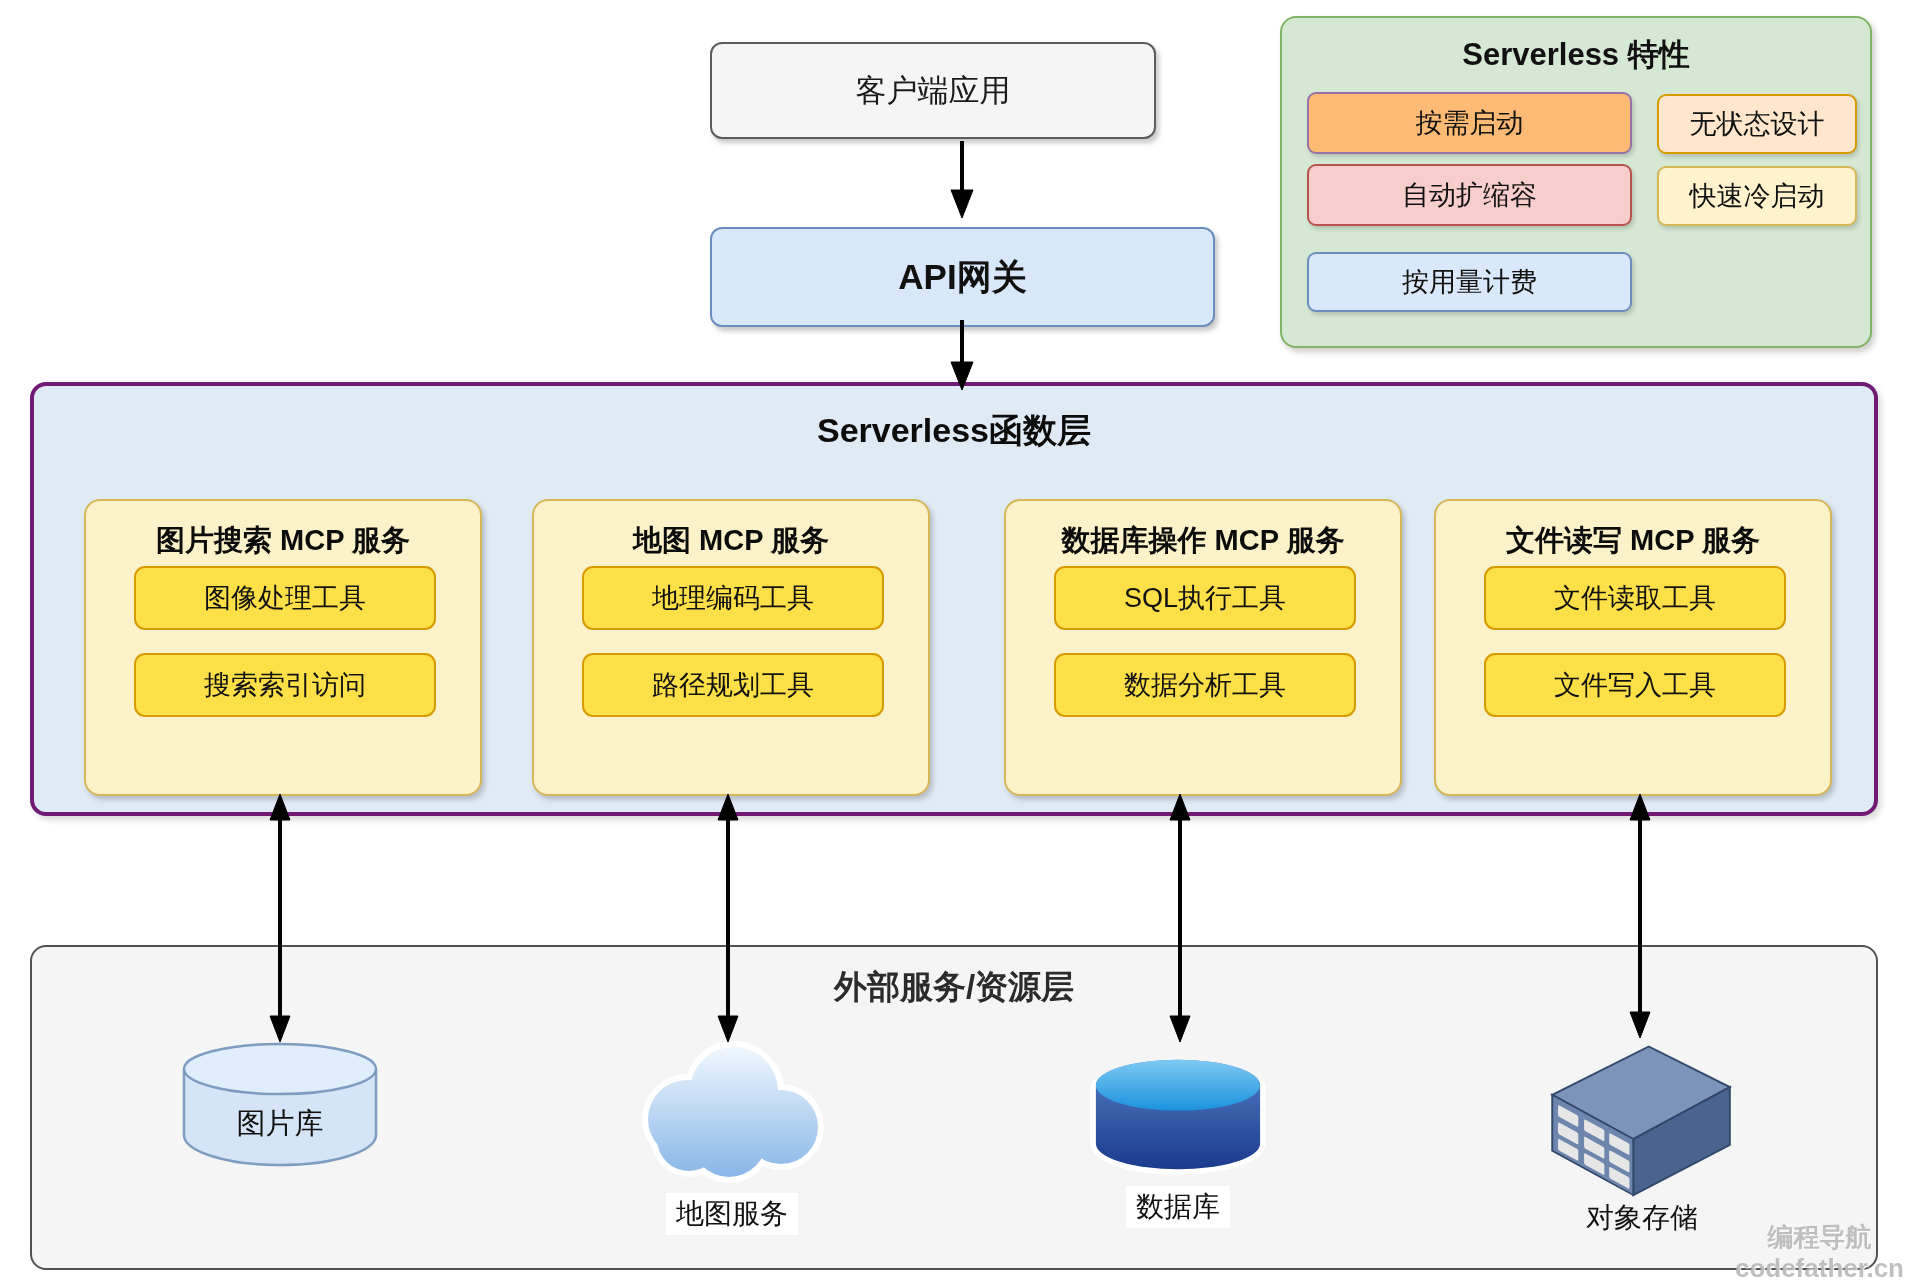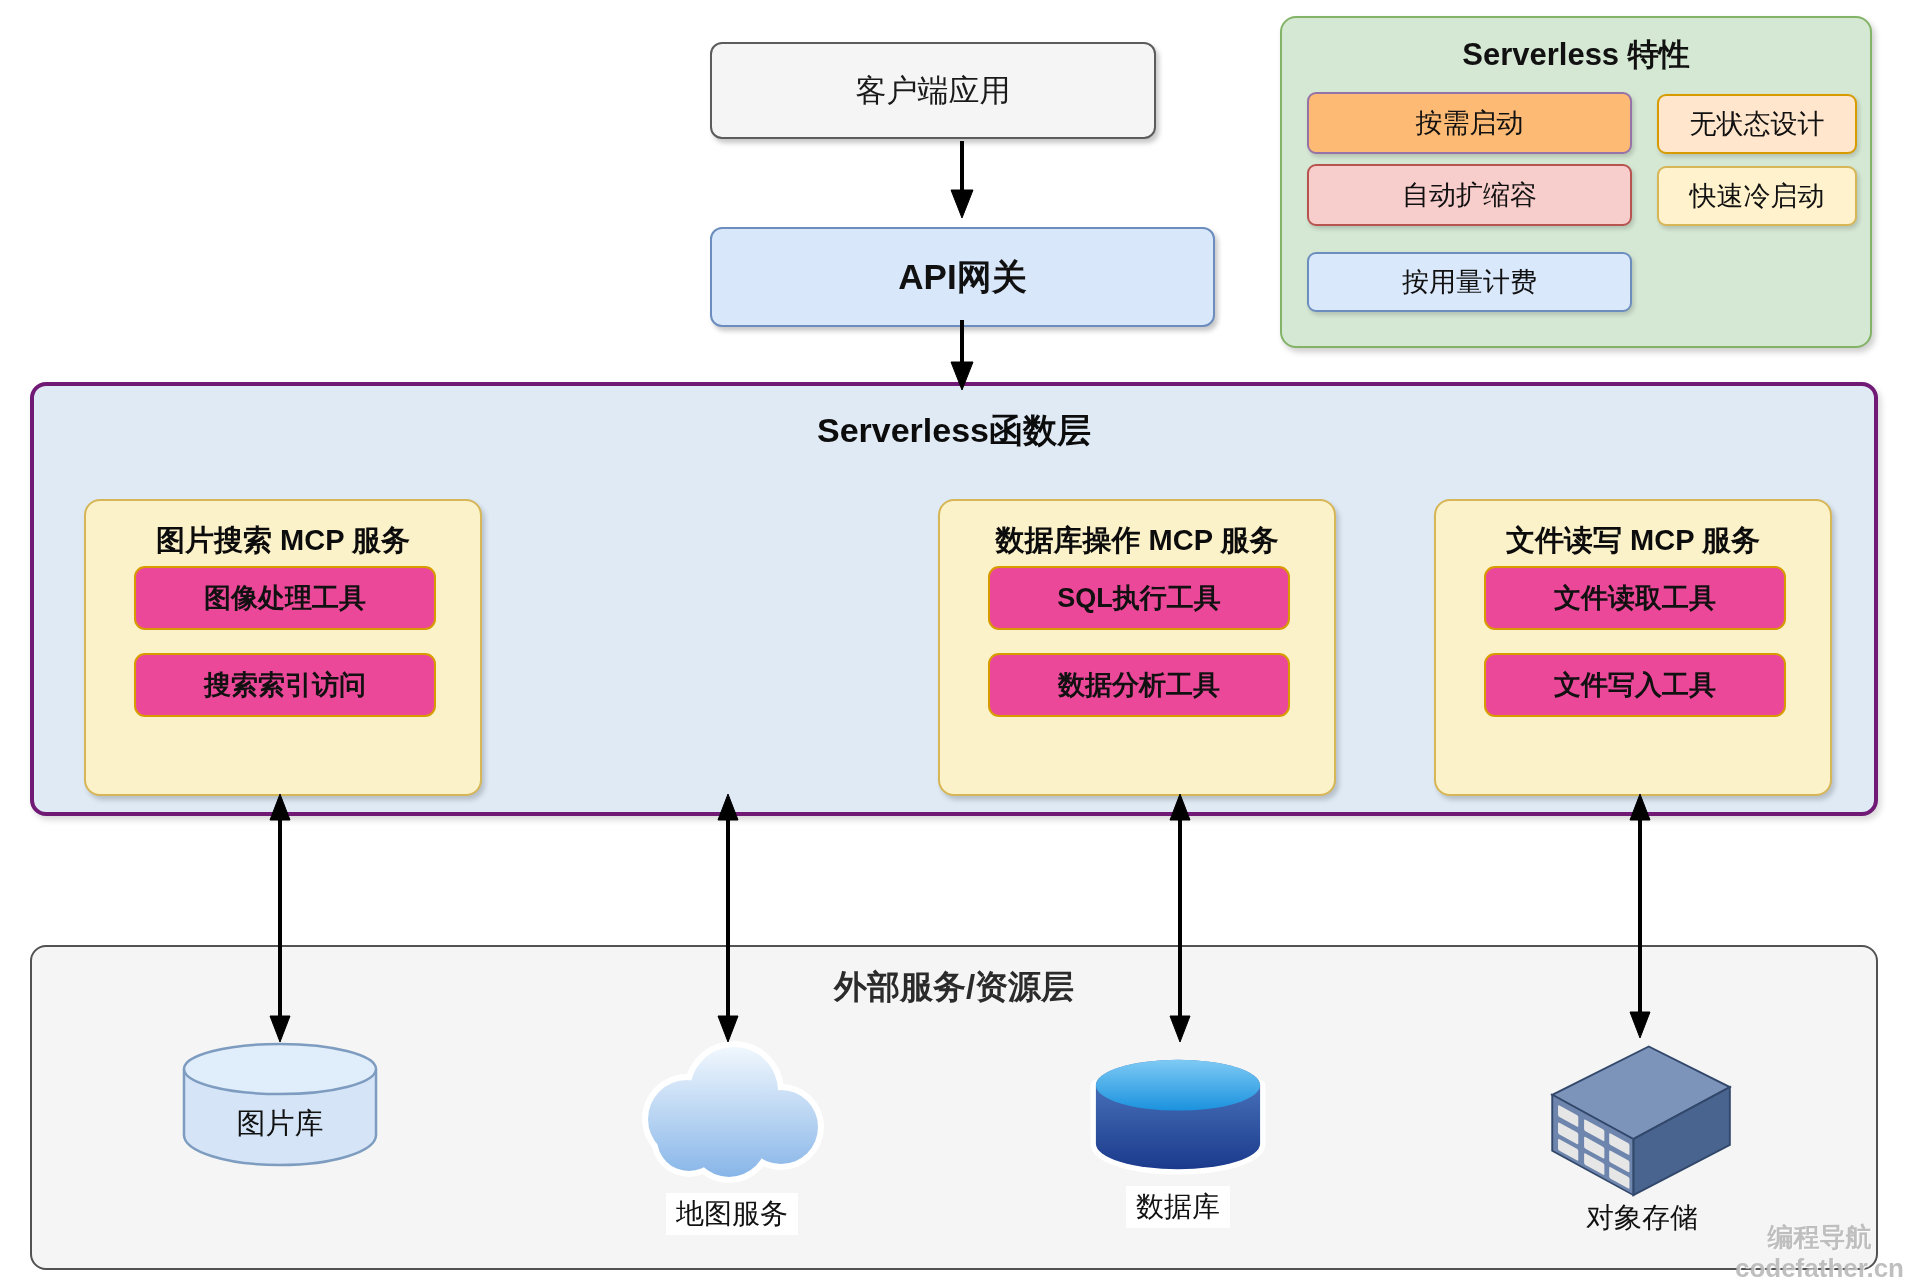--- a/index.html
+++ b/index.html
@@ -25,25 +25,25 @@
   .pill-autoscale { left:25px;  top:146px; width:325px; height:62px; background:#f8cecc; border:2px solid #b85450; }
   .pill-coldstart { left:375px; top:148px; width:200px; height:60px; background:#fff2cc; border:2px solid #d6b656; }
   .pill-billing   { left:25px;  top:234px; width:325px; height:60px; background:#dae8fc; border:2px solid #6c8ebf; }
 
   
   .function-layer { position:absolute; left:30px; top:382px; width:1848px; height:434px; box-sizing:border-box;
     background:#dfeaf5; border:4px solid #701a75; border-radius:16px; box-shadow:3px 4px 6px rgba(0,0,0,0.15); }
   .function-title { position:absolute; left:0; top:22px; width:100%; text-align:center; font-size:34px; font-weight:bold; color:#0c0c0c; }
   .service-box { position:absolute; top:113px; width:398px; height:297px; box-sizing:border-box; background:#fcf2c9;
     border:2px solid #d6b656; border-radius:16px; box-shadow:3px 4px 5px rgba(0,0,0,0.18); }
-  .service-1 { left:50px; } .service-2 { left:498px; } .service-3 { left:904px; } .service-4 { left:1400px; }
+  .service-1 { left:50px; } .service-2 { left:498px; } .service-3 { left:970px; } .service-4 { left:1400px; }
   .service-title { position:absolute; left:0; top:20px; width:100%; text-align:center; font-size:29px; font-weight:bold; color:#0c0c0c; }
-  .tool-pill { position:absolute; left:48px; width:302px; height:64px; box-sizing:border-box; background:#ec4899;
+  .tool-pill { position:absolute; left:48px; width:302px; height:64px; box-sizing:border-box; background:#fde047;
     border:2.5px solid #d79b00; border-radius:11px; display:flex; align-items:center; justify-content:center;
-    font-size:27px; color:#111;font-weight:bold; }
+    font-size:27px; color:#111; }
   .tool-1 { top:65px; } .tool-2 { top:152px; }
 
   
   .resource-layer { position:absolute; left:30px; top:945px; width:1848px; height:325px; box-sizing:border-box;
     background:#f5f5f5; border:2.5px solid #525252; border-radius:16px; }
   .resource-title { position:absolute; left:0; top:18px; width:100%; text-align:center; font-size:33px; font-weight:bold; color:#2b2b2b; }
   .resource { position:absolute; display:flex; flex-direction:column; align-items:center; }
   .res-1 { left:148px; top:95px; width:200px; }
   .res-2 { left:597px; top:92px; width:206px; }
   .res-3 { left:1053px; top:103px; width:186px; }
@@ -84,20 +84,25 @@
 
   <div class="function-layer">
     <div class="function-title">Serverless函数层</div>
 
     <div class="service-box service-1">
       <div class="service-title">图片搜索 MCP 服务</div>
       <div class="tool-pill tool-1">图像处理工具</div>
       <div class="tool-pill tool-2">搜索索引访问</div>
     </div>
 
+    <div class="service-box service-2">
+      <div class="service-title">地图 MCP 服务</div>
+      <div class="tool-pill tool-1">地理编码工具</div>
+      <div class="tool-pill tool-2">路径规划工具</div>
+    </div>
 
     <div class="service-box service-3">
       <div class="service-title">数据库操作 MCP 服务</div>
       <div class="tool-pill tool-1">SQL执行工具</div>
       <div class="tool-pill tool-2">数据分析工具</div>
     </div>
 
     <div class="service-box service-4">
       <div class="service-title">文件读写 MCP 服务</div>
       <div class="tool-pill tool-1">文件读取工具</div>

